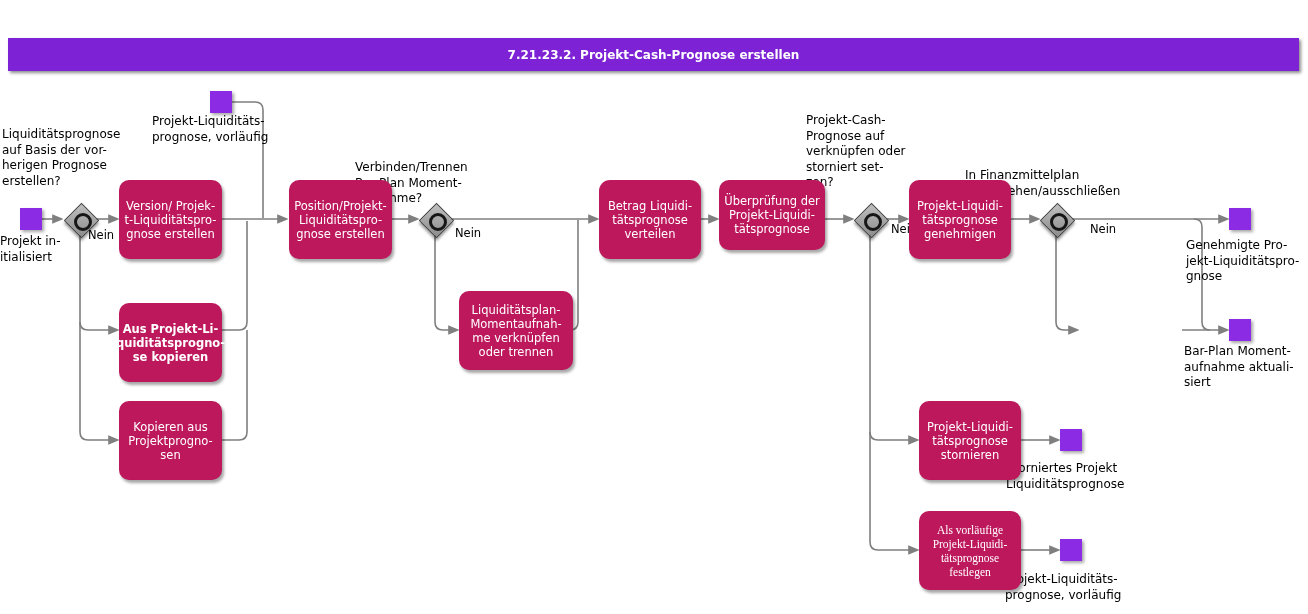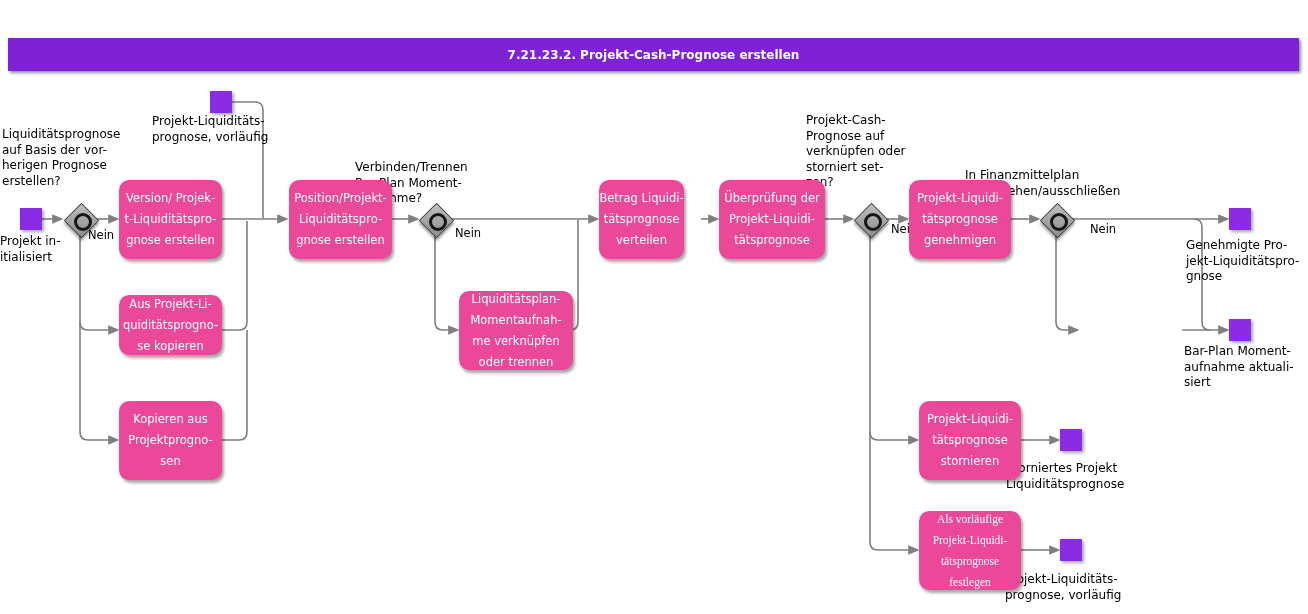--- a/index.html
+++ b/index.html
@@ -9,23 +9,23 @@
   }
   .titlebar{
     position:absolute;left:8px;top:8px;width:1291px;height:33px;
     background:#7E22D6;color:#ffffff;font-size:12px;font-weight:bold;
     display:flex;align-items:center;justify-content:center;
     box-shadow:2px 2px 3px rgba(0,0,0,0.45);
     margin-top:30px;
   }
   .wires{position:absolute;left:0;top:0;}
   .task{
-    position:absolute;background:#ec4899;color:#ffffff;border-radius:10px;
+    position:absolute;background:#be185d;color:#ffffff;border-radius:10px;
     display:flex;align-items:center;justify-content:center;text-align:center;
-    font-size:11.5px;line-height:21px;white-space:pre-line;
+    font-size:11.5px;line-height:14px;white-space:pre-line;
     box-shadow:2px 3px 3px rgba(0,0,0,0.35);
   }
   .event{
     position:absolute;width:22px;height:22px;background:#8B2BE3;
     box-shadow:2px 2px 3px rgba(0,0,0,0.35);
   }
   .gw{
     position:absolute;width:23px;height:23px;
     background:linear-gradient(135deg,#bfbfbf,#8c8c8c);
     border:1px solid #404040;transform:rotate(45deg);
@@ -131,37 +131,37 @@
 einbeziehen/ausschließen</div>
 
   <div class="nein" style="left:88px;top:228px;">Nein</div>
   <div class="nein" style="left:455px;top:226px;">Nein</div>
   <div class="nein" style="left:891px;top:222px;">Nein</div>
   <div class="nein" style="left:1090px;top:222px;">Nein</div>
 
   <div class="task" style="left:119px;top:180px;width:103px;height:79px;">Version/ Projek-
 t-Liquiditätspro-
 gnose erstellen</div>
-  <div class="task" style="left:119px;top:295px;width:103px;height:60px;">Aus Projekt-Li-
+  <div class="task" style="left:119px;top:303px;width:103px;height:79px;font-weight:bold;">Aus Projekt-Li-
 quiditätsprogno-
 se kopieren</div>
   <div class="task" style="left:119px;top:401px;width:103px;height:79px;">Kopieren aus
 Projektprogno-
 sen</div>
   <div class="task" style="left:289px;top:180px;width:103px;height:79px;">Position/Projekt-
 Liquiditätspro-
 gnose erstellen</div>
   <div class="task" style="left:459px;top:291px;width:114px;height:79px;">Liquiditätsplan-
 Momentaufnah-
 me verknüpfen
 oder trennen</div>
-  <div class="task" style="left:599px;top:180px;width:85px;height:79px;">Betrag Liquidi-
+  <div class="task" style="left:599px;top:180px;width:102px;height:79px;border-radius:11px;">Betrag Liquidi-
 tätsprognose
 verteilen</div>
-  <div class="task" style="left:719px;top:180px;width:106px;height:79px;">Überprüfung der
+  <div class="task" style="left:719px;top:180px;width:106px;height:70px;">Überprüfung der
 Projekt-Liquidi-
 tätsprognose</div>
   <div class="task" style="left:909px;top:180px;width:102px;height:79px;">Projekt-Liquidi-
 tätsprognose
 genehmigen</div>
   <div class="task" style="left:919px;top:401px;width:102px;height:79px;">Projekt-Liquidi-
 tätsprognose
 stornieren</div>
   <div class="task" style="left:919px;top:511px;width:102px;height:79px;font-family:Liberation Serif, serif;">Als vorläufige
 Projekt-Liquidi-

